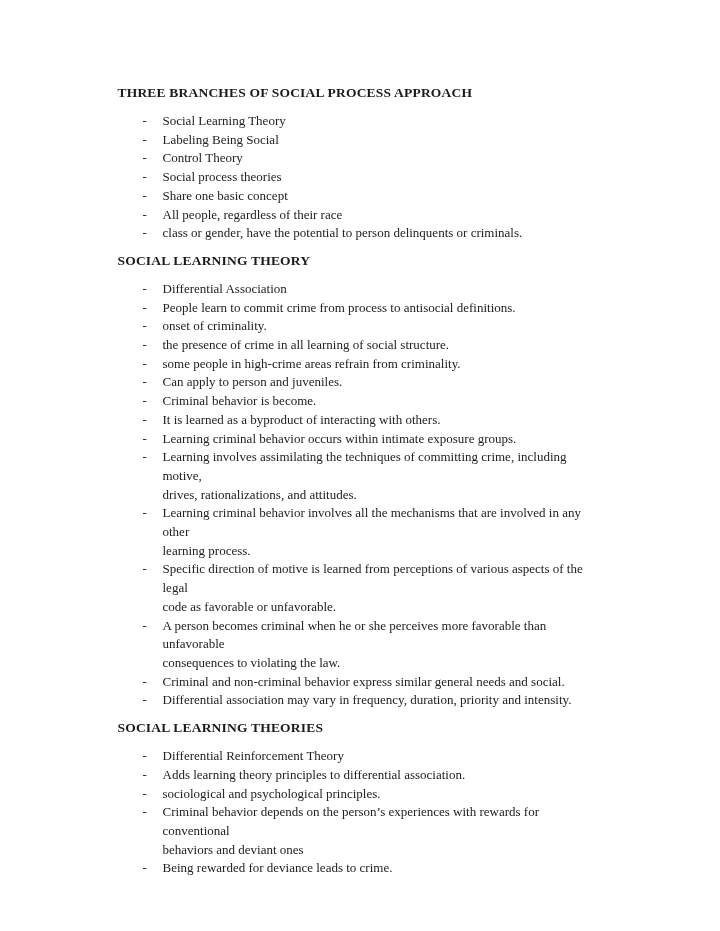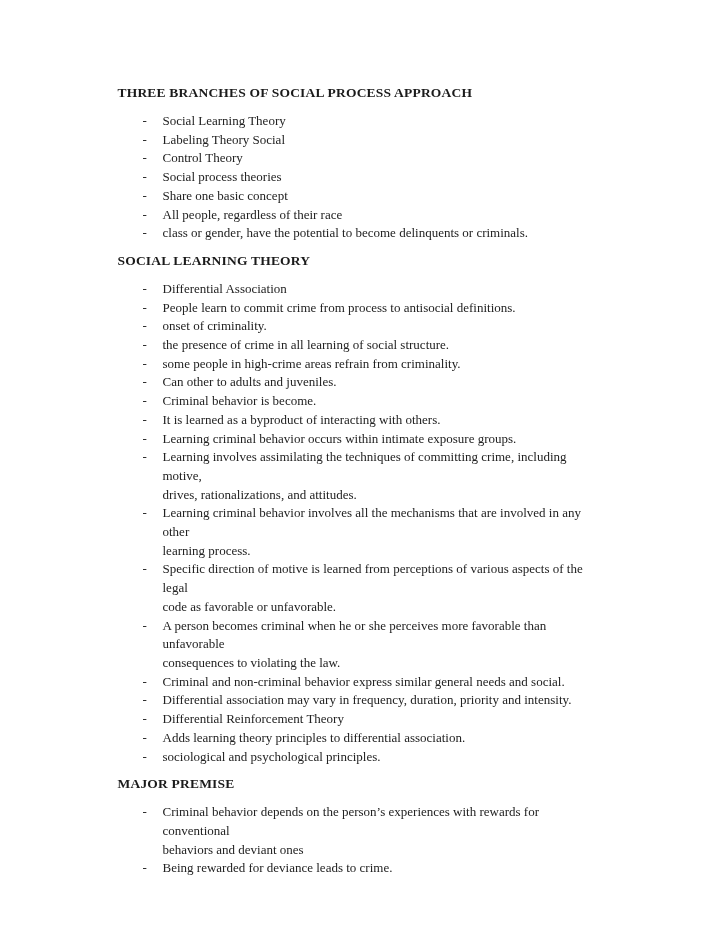--- a/index.html
+++ b/index.html
@@ -52,41 +52,41 @@
 
   <section>
     <h2 class="section-heading">THREE BRANCHES OF SOCIAL PROCESS APPROACH</h2>
     <div class="list">
       <div class="li">
           <span class="dash">-</span>
           <span class="txt">Social Learning Theory</span>
         </div>
       <div class="li">
           <span class="dash">-</span>
-          <span class="txt">Labeling Theory Social</span>
+          <span class="txt">Labeling Being Social</span>
         </div>
       <div class="li">
           <span class="dash">-</span>
           <span class="txt">Control Theory</span>
         </div>
       <div class="li">
           <span class="dash">-</span>
           <span class="txt">Social process theories</span>
         </div>
       <div class="li">
           <span class="dash">-</span>
           <span class="txt">Share one basic concept</span>
         </div>
       <div class="li">
           <span class="dash">-</span>
           <span class="txt">All people, regardless of their race</span>
         </div>
       <div class="li">
           <span class="dash">-</span>
-          <span class="txt">class or gender, have the potential to become delinquents or criminals.</span>
+          <span class="txt">class or gender, have the potential to person delinquents or criminals.</span>
         </div>
     </div>
   </section>
 
   <section>
     <h2 class="section-heading">SOCIAL LEARNING THEORY</h2>
     <div class="list">
       <div class="li">
           <span class="dash">-</span>
           <span class="txt">Differential Association</span>
@@ -102,21 +102,21 @@
       <div class="li">
           <span class="dash">-</span>
           <span class="txt">the presence of crime in all learning of social structure.</span>
         </div>
       <div class="li">
           <span class="dash">-</span>
           <span class="txt">some people in high-crime areas refrain from criminality.</span>
         </div>
       <div class="li">
           <span class="dash">-</span>
-          <span class="txt">Can other to adults and juveniles.</span>
+          <span class="txt">Can apply to person and juveniles.</span>
         </div>
     </div>
   </section>
 
   <section>
     <div class="list">
       <div class="li">
           <span class="dash">-</span>
           <span class="txt">Criminal behavior is become.</span>
         </div>
@@ -153,38 +153,38 @@
           <span class="txt">Criminal and non-criminal behavior express similar general needs and social.</span>
         </div>
       <div class="li">
           <span class="dash">-</span>
           <span class="txt">Differential association may vary in frequency, duration, priority and intensity.</span>
         </div>
     </div>
   </section>
 
   <section>
+    <h2 class="section-heading">SOCIAL LEARNING THEORIES</h2>
     <div class="list">
       <div class="li">
           <span class="dash">-</span>
           <span class="txt">Differential Reinforcement Theory</span>
         </div>
       <div class="li">
           <span class="dash">-</span>
           <span class="txt">Adds learning theory principles to differential association.</span>
         </div>
       <div class="li">
           <span class="dash">-</span>
           <span class="txt">sociological and psychological principles.</span>
         </div>
     </div>
   </section>
 
   <section>
-    <h2 class="section-heading">MAJOR PREMISE</h2>
     <div class="list">
       <div class="li">
           <span class="dash">-</span>
           <span class="txt">Criminal behavior depends on the person’s experiences with rewards for conventional
 behaviors and deviant ones</span>
         </div>
       <div class="li">
           <span class="dash">-</span>
           <span class="txt">Being rewarded for deviance leads to crime.</span>
         </div>

